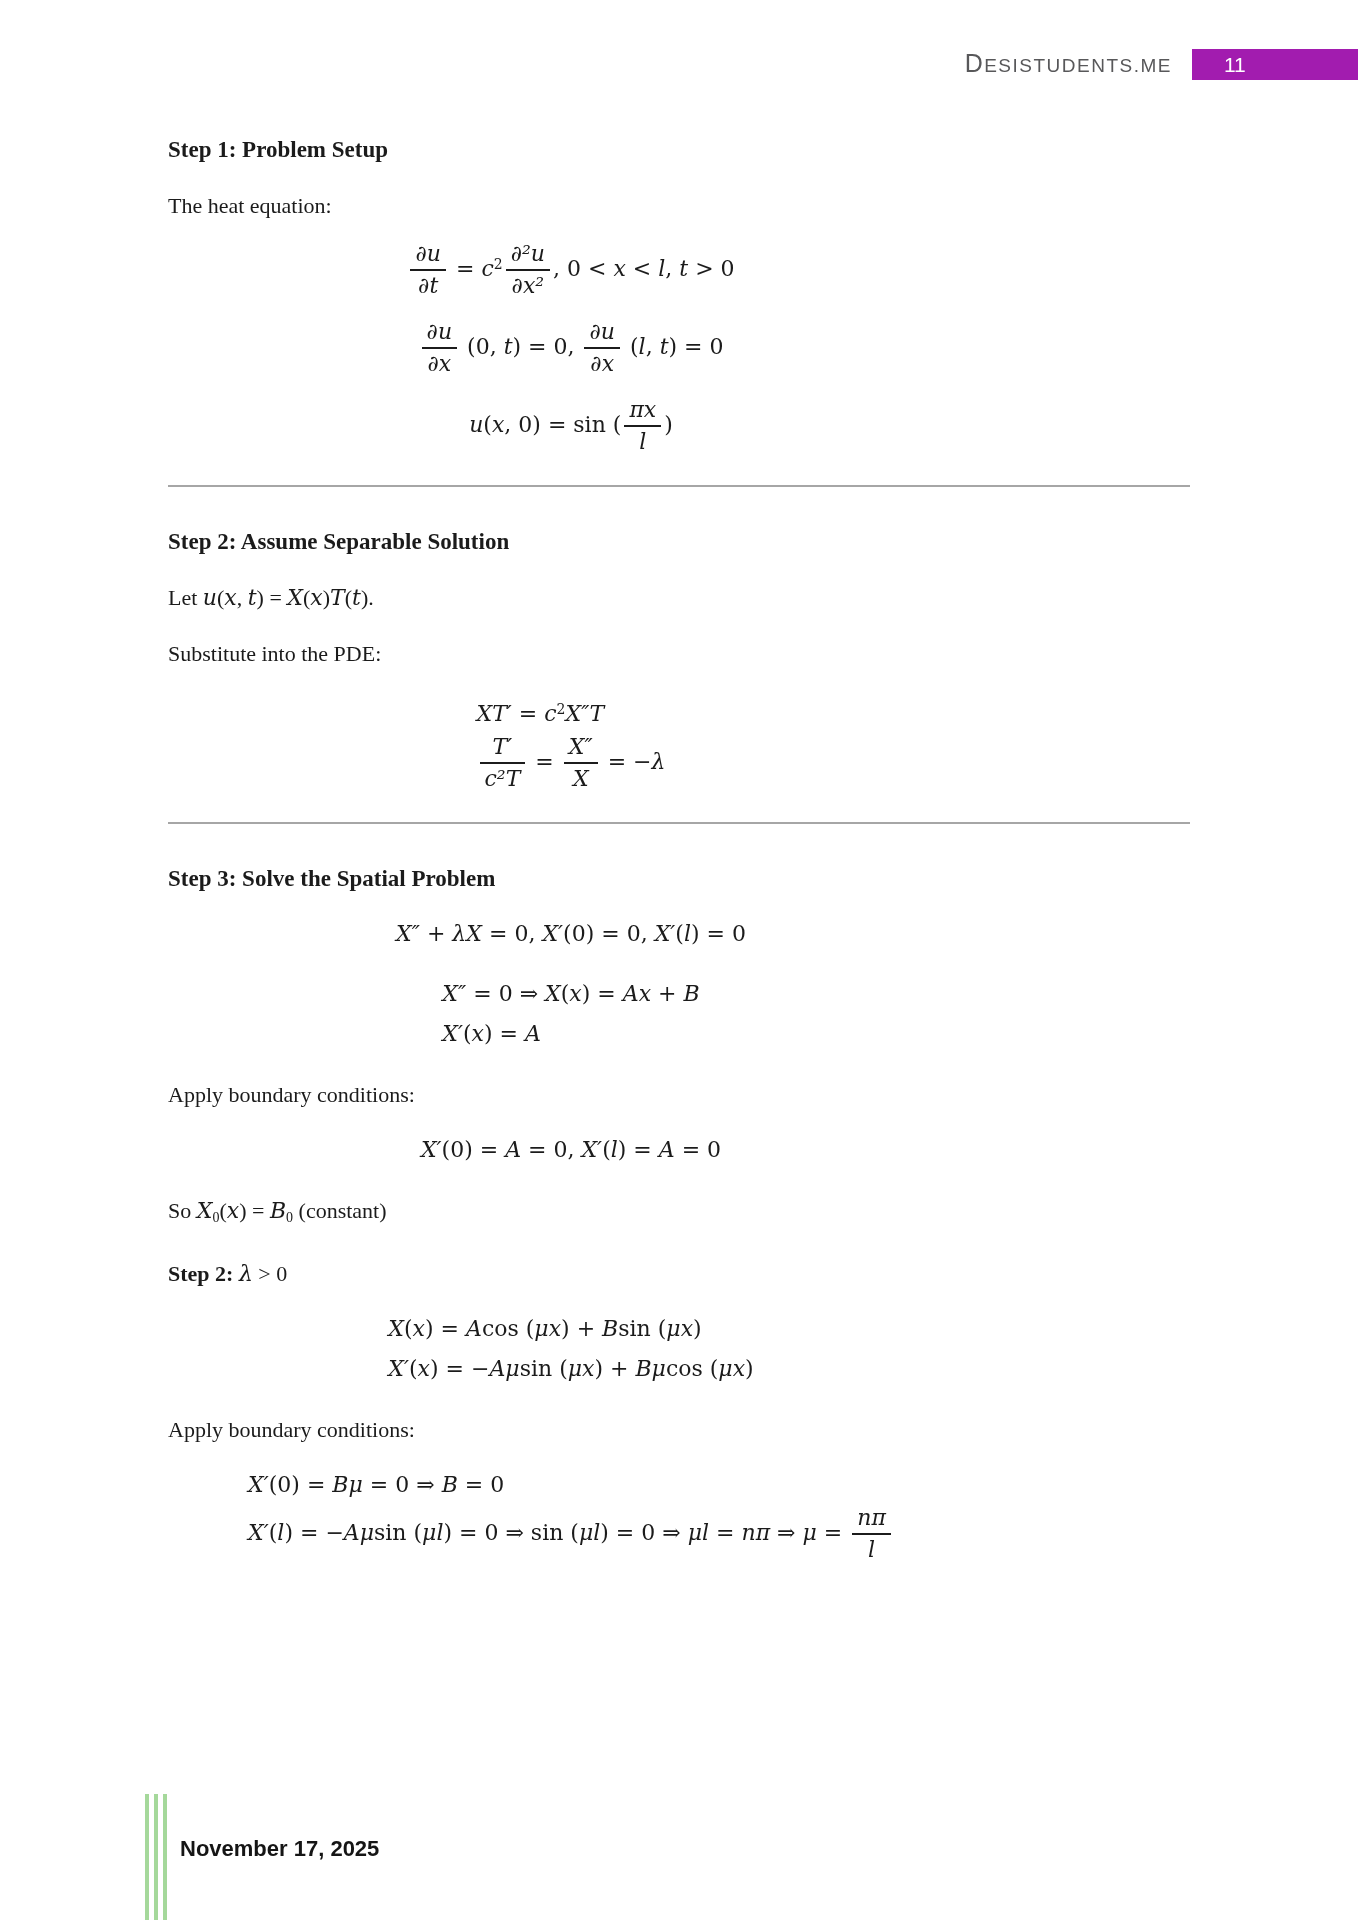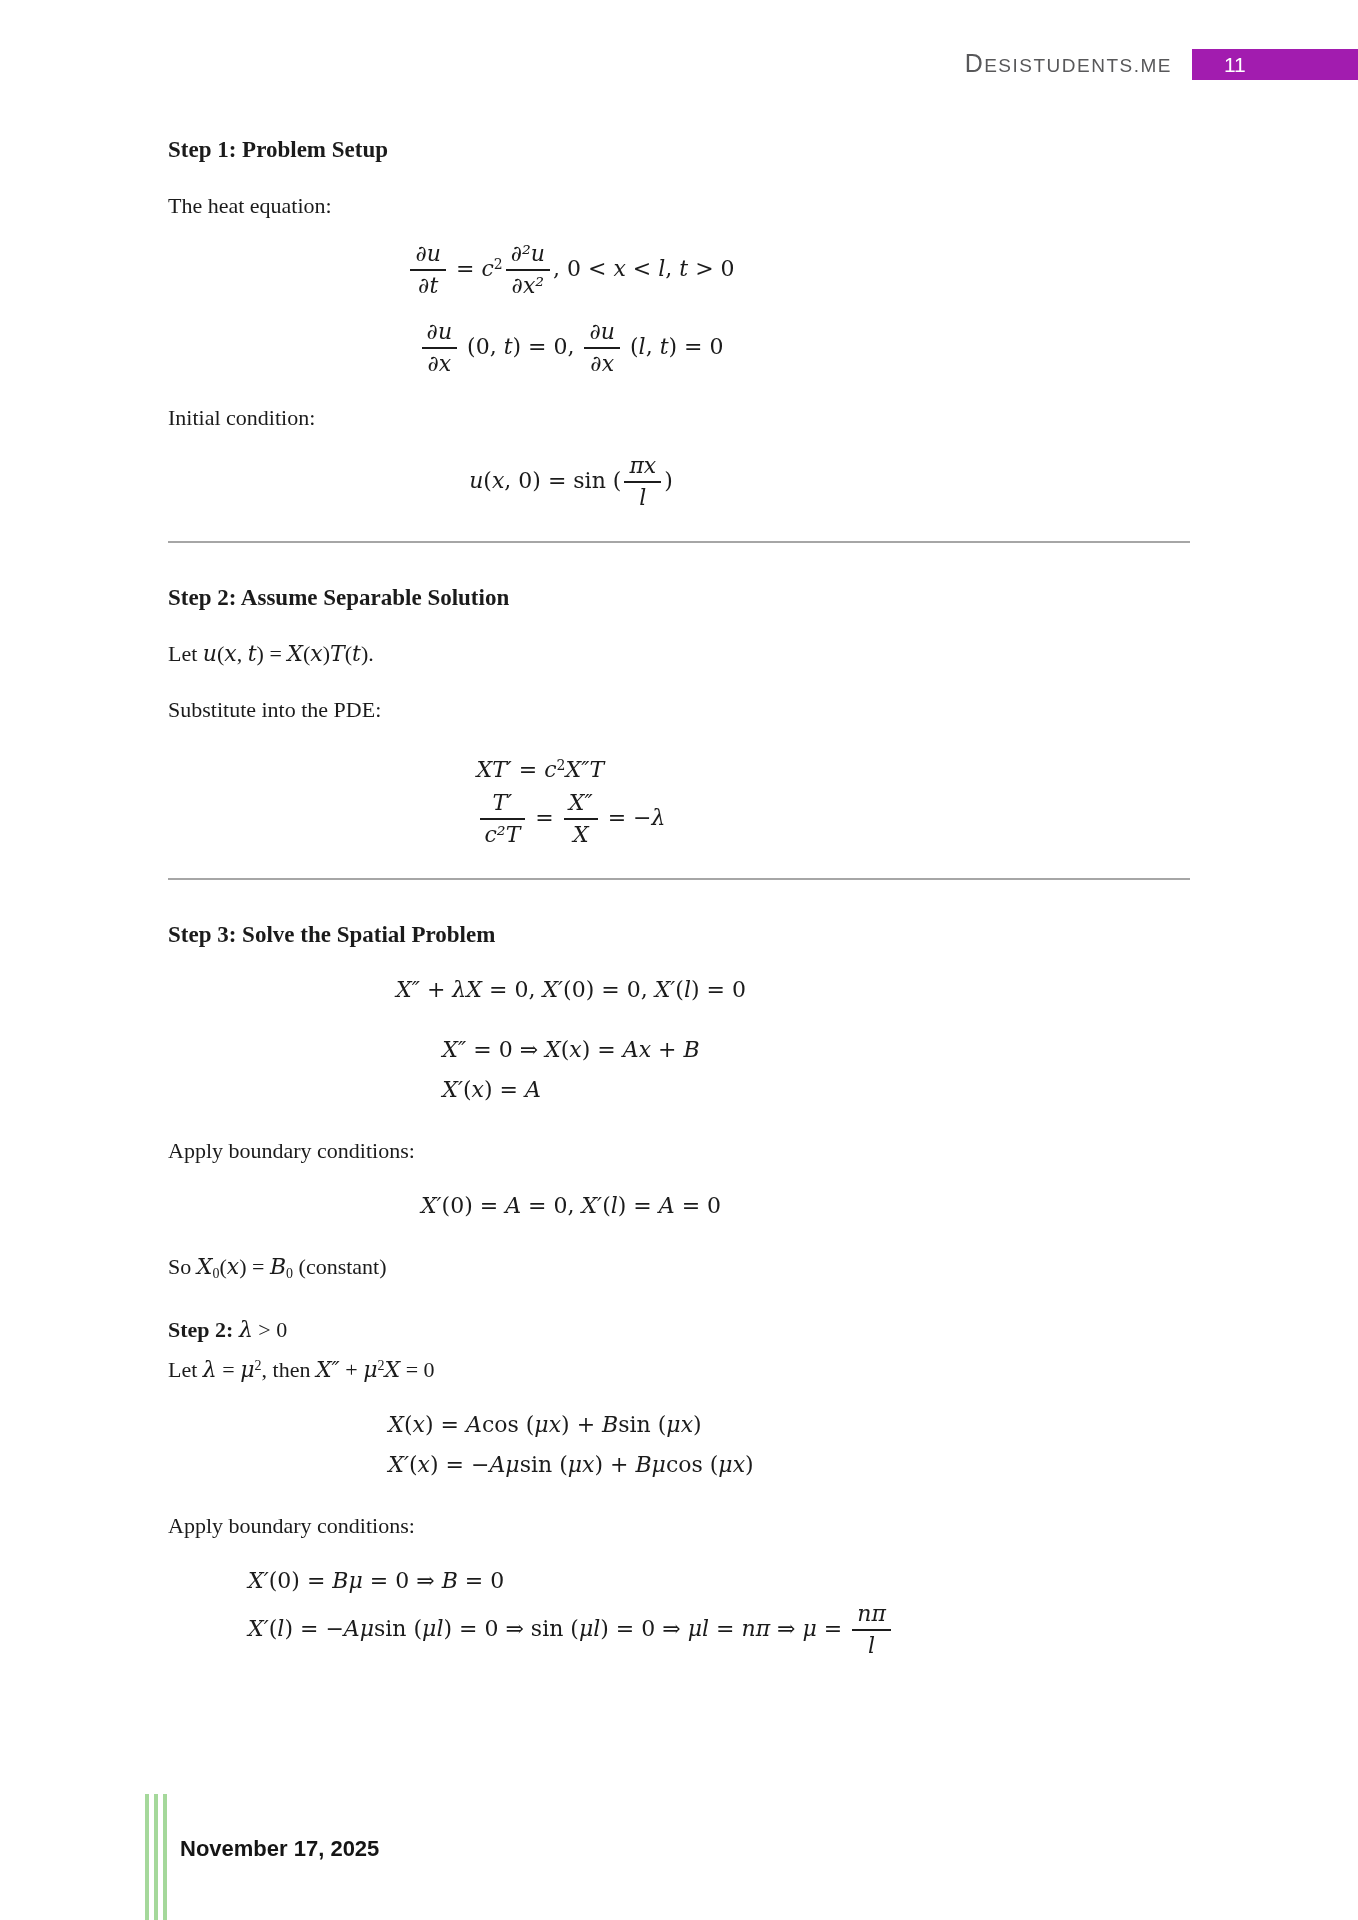--- a/index.html
+++ b/index.html
@@ -61,21 +61,20 @@
       <div class="eq">
         <div class="eqgroup">
           <div class="eqline"><span class="frac"><span class="num">∂u</span><span class="den">∂t</span></span><span class="tt"> = </span><span class="i">c</span><span class="s">2</span><span class="frac"><span class="num">∂²u</span><span class="den">∂x²</span></span><span class="tt">, 0 &lt; </span><span class="i">x</span><span class="tt"> &lt; </span><span class="i">l</span><span class="tt">, </span><span class="i">t</span><span class="tt"> &gt; 0</span></div>
         </div>
       </div>
       <div class="eq">
         <div class="eqgroup">
           <div class="eqline"><span class="frac"><span class="num">∂u</span><span class="den">∂x</span></span><span class="tt"> (0, </span><span class="i">t</span><span class="tt">) = 0, </span><span class="frac"><span class="num">∂u</span><span class="den">∂x</span></span><span class="tt"> (</span><span class="i">l</span><span class="tt">, </span><span class="i">t</span><span class="tt">) = 0</span></div>
         </div>
       </div>
-      <p class="para"><span class="tt">Initial condition:</span></p>
       <div class="eq">
         <div class="eqgroup">
           <div class="eqline"><span class="i">u</span><span class="tt">(</span><span class="i">x</span><span class="tt">, 0) = sin (</span><span class="frac"><span class="num">πx</span><span class="den">l</span></span><span class="tt">)</span></div>
         </div>
       </div>
       <div class="rule"></div>
       <h2 class="h">Step 2: Assume Separable Solution</h2>
       <p class="para"><span class="tt">Let </span><span class="i">u</span><span class="tt">(</span><span class="i">x</span><span class="tt">, </span><span class="i">t</span><span class="tt">) = </span><span class="i">X</span><span class="tt">(</span><span class="i">x</span><span class="tt">)</span><span class="i">T</span><span class="tt">(</span><span class="i">t</span><span class="tt">).</span></p>
       <p class="para"><span class="tt">Substitute into the PDE:</span></p>
       <div class="eq">
@@ -98,21 +97,20 @@
         </div>
       </div>
       <p class="para"><span class="tt">Apply boundary conditions:</span></p>
       <div class="eq">
         <div class="eqgroup">
           <div class="eqline"><span class="i">X′</span><span class="tt">(0) = </span><span class="i">A</span><span class="tt"> = 0, </span><span class="i">X′</span><span class="tt">(</span><span class="i">l</span><span class="tt">) = </span><span class="i">A</span><span class="tt"> = 0</span></div>
         </div>
       </div>
       <p class="para"><span class="tt">So </span><span class="i">X</span><span class="d">0</span><span class="tt">(</span><span class="i">x</span><span class="tt">) = </span><span class="i">B</span><span class="d">0</span><span class="tt"> (constant)</span></p>
       <p class="para"><span class="b">Step 2: </span><span class="i">λ</span><span class="tt"> &gt; 0</span></p>
-      <p class="para tight"><span class="tt">Let </span><span class="i">λ</span><span class="tt"> = </span><span class="i">μ</span><span class="s">2</span><span class="tt">, then </span><span class="i">X″</span><span class="tt"> + </span><span class="i">μ</span><span class="s">2</span><span class="i">X</span><span class="tt"> = 0</span></p>
       <div class="eq">
         <div class="eqgroup">
           <div class="eqline"><span class="i">X</span><span class="tt">(</span><span class="i">x</span><span class="tt">) = </span><span class="i">A</span><span class="tt">cos (</span><span class="i">μx</span><span class="tt">) + </span><span class="i">B</span><span class="tt">sin (</span><span class="i">μx</span><span class="tt">)</span></div>
           <div class="eqline"><span class="i">X′</span><span class="tt">(</span><span class="i">x</span><span class="tt">) = −</span><span class="i">Aμ</span><span class="tt">sin (</span><span class="i">μx</span><span class="tt">) + </span><span class="i">Bμ</span><span class="tt">cos (</span><span class="i">μx</span><span class="tt">)</span></div>
         </div>
       </div>
       <p class="para"><span class="tt">Apply boundary conditions:</span></p>
       <div class="eq">
         <div class="eqgroup">
           <div class="eqline"><span class="i">X′</span><span class="tt">(0) = </span><span class="i">Bμ</span><span class="tt"> = 0 ⇒ </span><span class="i">B</span><span class="tt"> = 0</span></div>

